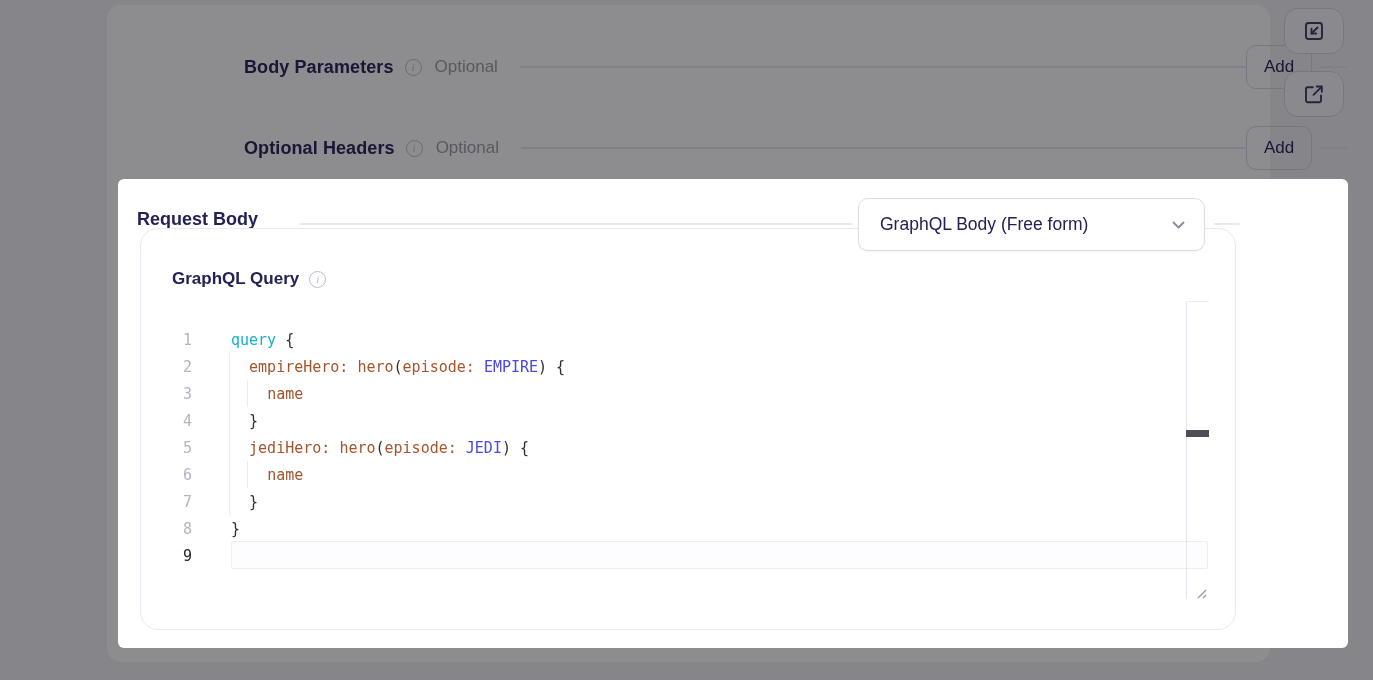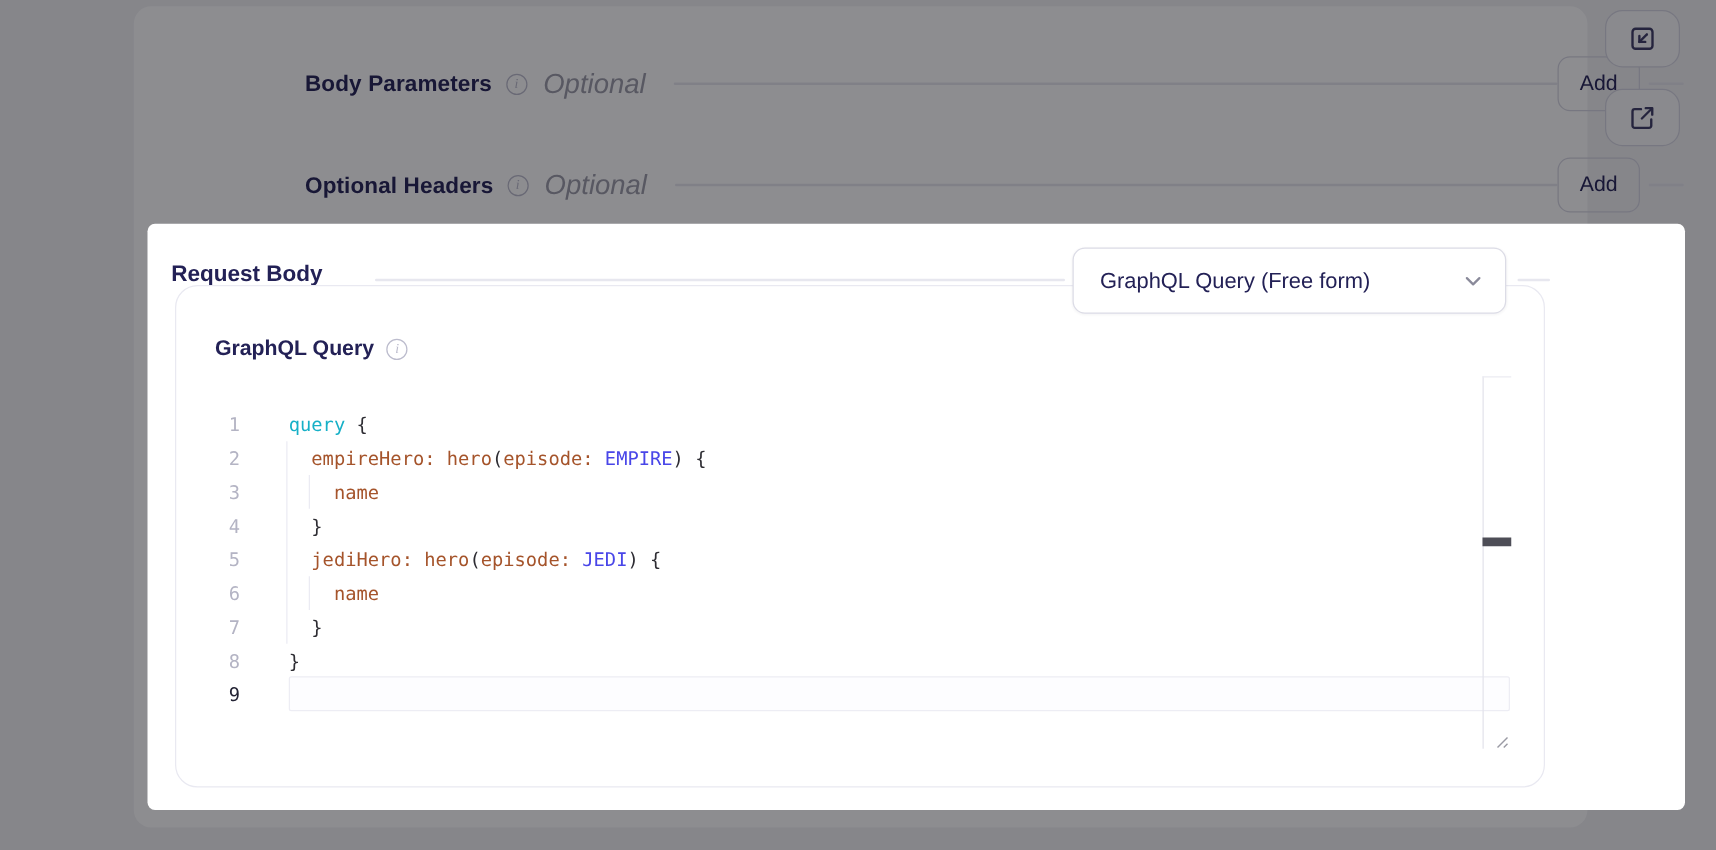--- a/index.html
+++ b/index.html
@@ -11,21 +11,21 @@
   .bg-card { position:absolute; left:107px; top:5px; width:1163px; height:657px;
              background:var(--card-bg); border-radius:14px; }
   .field-row { position:absolute; left:137px; width:1103px; height:44px;
                display:flex; align-items:center; }
   .row-qp { top:40px; } .row-rh { top:121px; }
   .field-label { font-size:18px; font-weight:600; color:var(--navy); letter-spacing:.1px; }
   .info-icon { width:17px; height:17px; border:1.4px solid var(--info-ring); border-radius:50%;
                display:inline-flex; align-items:center; justify-content:center;
                color:var(--info-ring); font-size:11px; font-style:italic; font-family:"Liberation Serif", serif;
                margin-left:11px; flex:none; }
-  .optional { font-size:22px; font-style:italic; color:var(--muted); margin-left:13px; }
+  .optional { font-size:17px; color:var(--muted); margin-left:13px; }
   .hline { height:2px; background:var(--line); border-radius:1px; }
   .hline.grow { flex:1; margin-left:22px; margin-right:0; }
   .hline.tail { width:28px; margin-left:7px; }
   .add-btn { flex:none; width:66px; height:44px; margin-left:0; background:transparent;
              border:1.5px solid var(--btn-border); border-radius:10px; color:var(--navy);
              font-size:17px; font-weight:400; font-family:"Liberation Sans", sans-serif; cursor:pointer; }
   .side-btn { position:absolute; left:1284px; width:60px; height:46px; background:var(--side-btn-bg);
               border:1.5px solid var(--btn-border); border-radius:14px; display:flex;
               align-items:center; justify-content:center; cursor:pointer; }
   .side-btn.b1 { top:8px; } .side-btn.b2 { top:71px; }
@@ -118,21 +118,21 @@
   </button>
 
   <div class="overlay"></div>
 
   <div class="spotlight">
     <span class="rb-label">Request Body</span>
     <span class="rb-line1"></span>
     <span class="rb-line2"></span>
 
     <div class="type-select">
-      <span>GraphQL Query (Free form)</span>
+      <span>GraphQL Body (Free form)</span>
       <span class="chev">
         <svg width="15" height="10" viewBox="0 0 15 10" fill="none" stroke="#8a8a9a" stroke-width="1.8" stroke-linecap="round" stroke-linejoin="round">
           <path d="M2.5 2.5 L7.5 7.5 L12.5 2.5"></path>
         </svg>
       </span>
     </div>
 
     <div class="editor-card">
       <div class="gq-label-row">
         <span class="gq-label">GraphQL Query</span>

